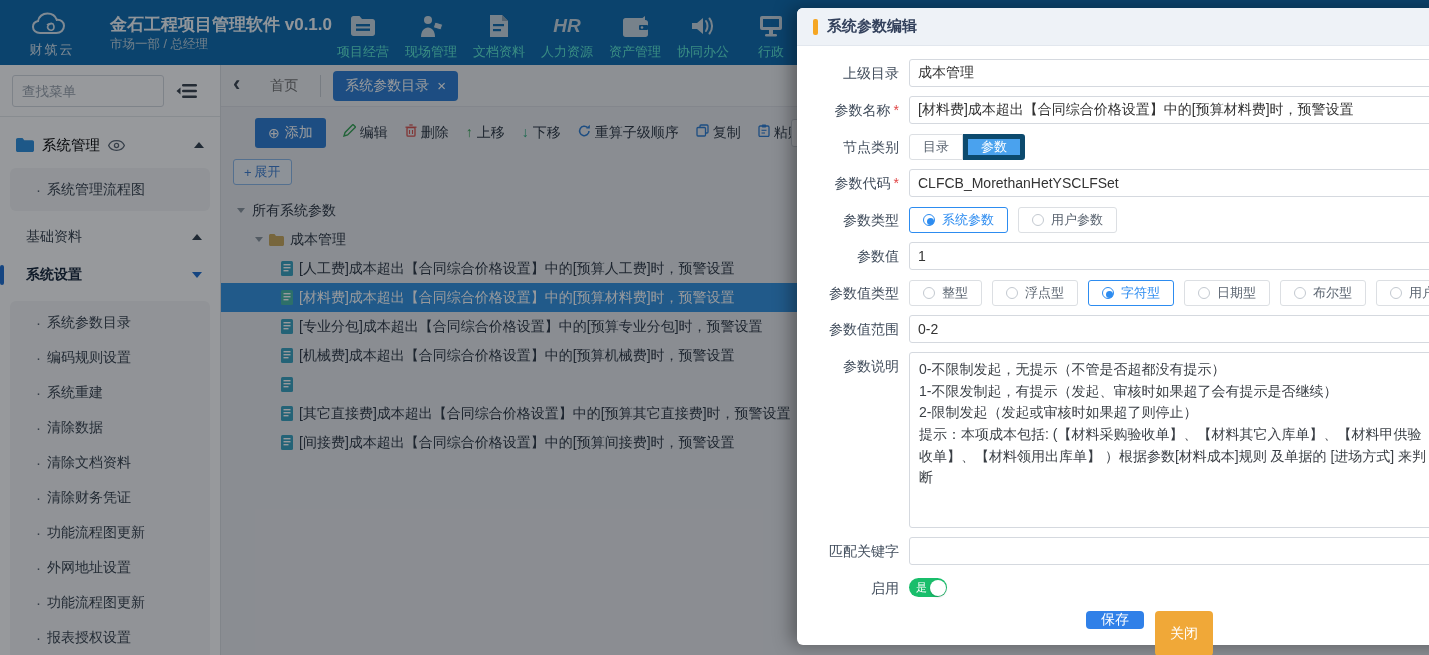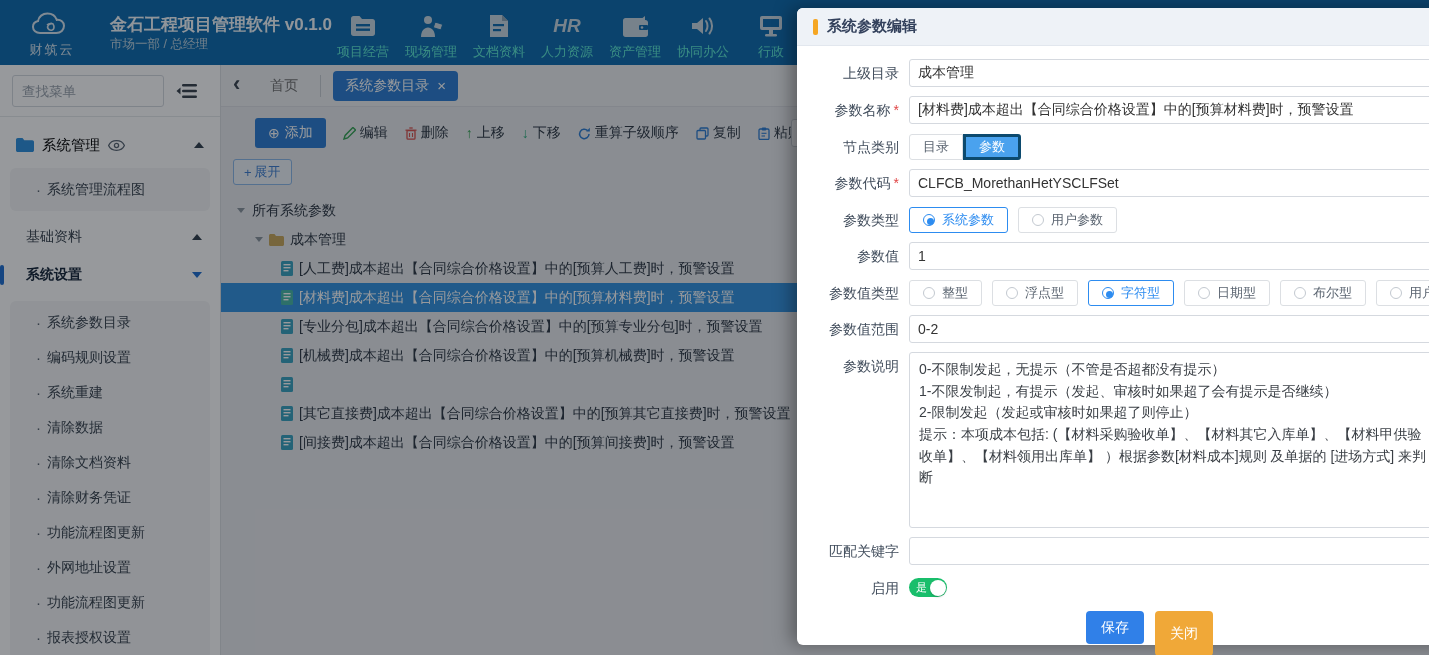--- a/index.html
+++ b/index.html
@@ -42,21 +42,21 @@
   
   .main { position:absolute; top:65px; left:221px; right:0; bottom:0; z-index:1; }
   .tab-bar { height:42px; background:#eef0f2; border-bottom:1px solid #dcdfe3; display:flex; align-items:center; }
   .back-chevron { font-size:22px; color:#3c4650; font-weight:bold; padding:0 14px 4px 12px; cursor:pointer; }
   .tab-plain { font-size:14px; color:#737373; padding:0 16px; cursor:pointer;text-align:center; }
   .tab-sep { width:1px; height:22px; background:#c9cdd2; margin:0 6px; }
   .tab-active { background:#2d7dd2; color:#fff; font-size:14px; height:30px; display:flex; align-items:center; border-radius:4px; padding:0 12px; margin-left:6px; cursor:pointer; }
   .tab-close { margin-left:8px; font-size:15px; cursor:pointer; }
   .toolbar { position:relative; display:flex; align-items:center; margin:11px 0 0 34px; height:30px; }
   .btn-add { background:#2d7dd2; color:#fff; border:none; border-radius:3px; height:30px; padding:0 13px; font-size:14px; display:flex; align-items:center; gap:5px; cursor:pointer; }
-  .tool { display:flex; align-items:center; gap:4px; font-size:14px; color:#2f3945; margin-left:17px; cursor:pointer; background:none; border:none; }
+  .tool { display:flex; align-items:flex-start; gap:4px; font-size:14px; color:#2f3945; margin-left:17px; cursor:pointer; background:none; border:none; }
   .filter-select { position:absolute; left:536px; top:1px; height:28px; min-width:62px; border:1px solid #c9ced4; border-radius:3px; background:#fbfcfd; display:flex; align-items:center; padding:0 8px; font-size:14px; color:#333; cursor:pointer; }
   .btn-expand { margin:11px 0 0 12px; height:26px; padding:0 10px; font-size:13px; color:#3f7fd0; background:#eef3f9; border:1px solid #8cb8e8; border-radius:3px; display:inline-flex; align-items:center; gap:3px; cursor:pointer; }
   .tree { margin-top:11px; font-size:14px; color:#2f3945; }
   .t-row { height:29px; display:flex; align-items:center; cursor:pointer; }
   .t-root { padding-left:16px; gap:7px; }
   .t-folder { padding-left:34px; gap:6px; }
   .t-leaf { padding-left:60px; gap:6px; }
   .t-leaf.selected { background:#3493e0; color:#fff; }
 
   
@@ -68,33 +68,33 @@
   .d-marker { width:5px; height:16px; background:#f5a623; border-radius:2px; margin-right:9px; }
   .d-title { font-size:15px; color:#33415c; font-weight:bold; }
   .d-body { padding:13px 34px 0 6px; }
   .frow { display:flex; align-items:flex-start; margin-bottom:9px; }
   .flabel { width:96px; flex:none; text-align:right; font-size:14px; color:#414d5c; padding-top:6px; }
   .req { color:#e04545; margin-left:3px; }
   .fctrl { flex:1; margin-left:10px; }
   .tinput { width:100%; height:28px; border:1px solid #d5d9df; border-radius:3px; padding:0 8px; font-size:14px; color:#333; }
   .seg { display:inline-flex; height:26px; margin-top:1px; }
   .seg-off { background:#fff; border:1px solid #dcdfe3; border-radius:3px 0 0 3px; color:#5a6470; font-size:13px; padding:0 13px; display:flex; align-items:center; cursor:pointer; }
-  .seg-on { background:#4aa2ee; border:3px solid #0c4a6e; border-radius:0 3px 3px 0; color:#fff; font-size:13px; padding:0 13px; display:flex; align-items:center; cursor:pointer; }
+  .seg-on { background:#4aa2ee; border:5px solid #0c4a6e; border-radius:0 3px 3px 0; color:#fff; font-size:13px; padding:0 13px; display:flex; align-items:center; cursor:pointer; }
   .rgroup { display:flex; gap:10px; margin-top:1px; flex-wrap:nowrap; }
   .rbox { height:26px; display:inline-flex; align-items:center; gap:7px; padding:0 13px; border:1px solid #dcdfe3; border-radius:3px; font-size:13px; color:#5a6470; background:#fff; cursor:pointer; white-space:nowrap; }
   .rbox .dot { width:12px; height:12px; border:1px solid #c3c9d0; border-radius:50%; position:relative; background:#fff; }
   .rbox.sel { border-color:#2d8cf0; color:#2d8cf0; }
   .rbox.sel .dot { border-color:#2d8cf0; }
   .rbox.sel .dot::after { content:""; position:absolute; left:2.5px; top:2.5px; width:7px; height:7px; border-radius:50%; background:#2d8cf0; }
   .desc-box { width:100%; min-height:176px; border:1px solid #d5d9df; border-radius:3px; padding:6px 9px; font-size:14px; color:#3a3f45; line-height:1.55; white-space:pre-wrap; }
   .toggle { width:38px; height:19px; background:#19be6b; border-radius:10px; position:relative; display:flex; align-items:center; cursor:pointer; margin-top:4px; }
   .toggle .tg-label { color:#fff; font-size:11px; margin-left:7px; }
   .toggle .knob { position:absolute; right:1.5px; top:1.5px; width:16px; height:16px; border-radius:50%; background:#fff; box-shadow:0 1px 2px rgba(0,0,0,.2); }
   .d-actions { display:flex; gap:11px; margin-top:13px; padding-left:283px; }
-  .btn-save { background:#3080e8; color:#fff; border:none; border-radius:4px; height:33px; padding:0 15px; font-size:14px; cursor:pointer; }
+  .btn-save { background:#3080e8; color:#fff; border:none; border-radius:4px; height:18px; padding:0 15px; font-size:14px; cursor:pointer; }
   .btn-close { background:#f0a838; color:#fff; border:none; border-radius:4px; height:45px; padding:0 15px; font-size:14px; cursor:pointer; }
   .ico { display:inline-flex; }
   .ico svg { display:block; }
 </style>
 </head>
 <body>
 
 <div class="app-header">
   <div class="logo-block">
     <span class="ico">

